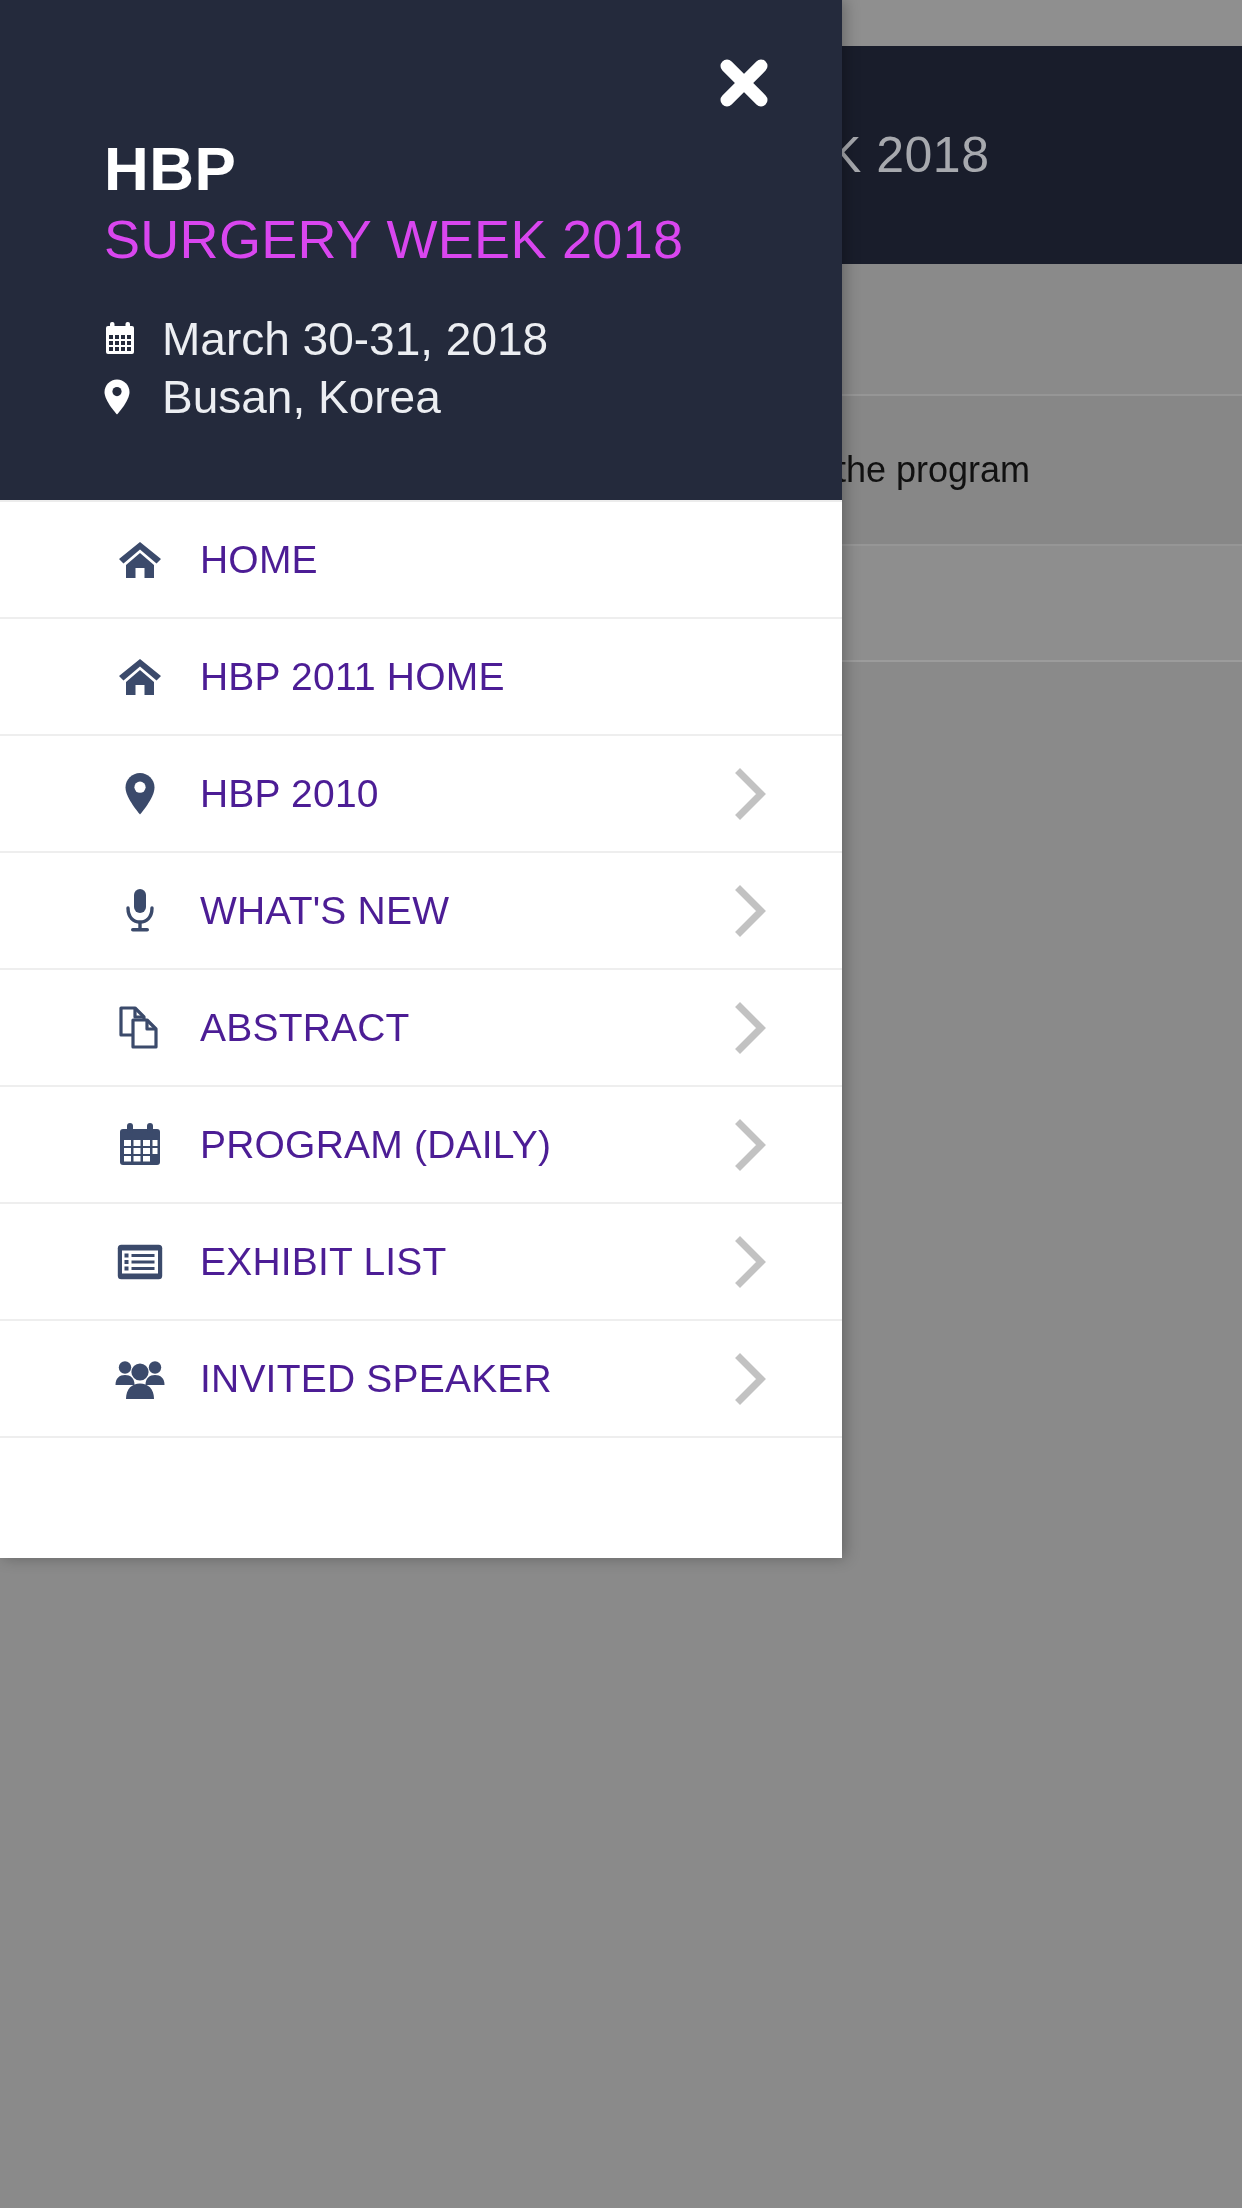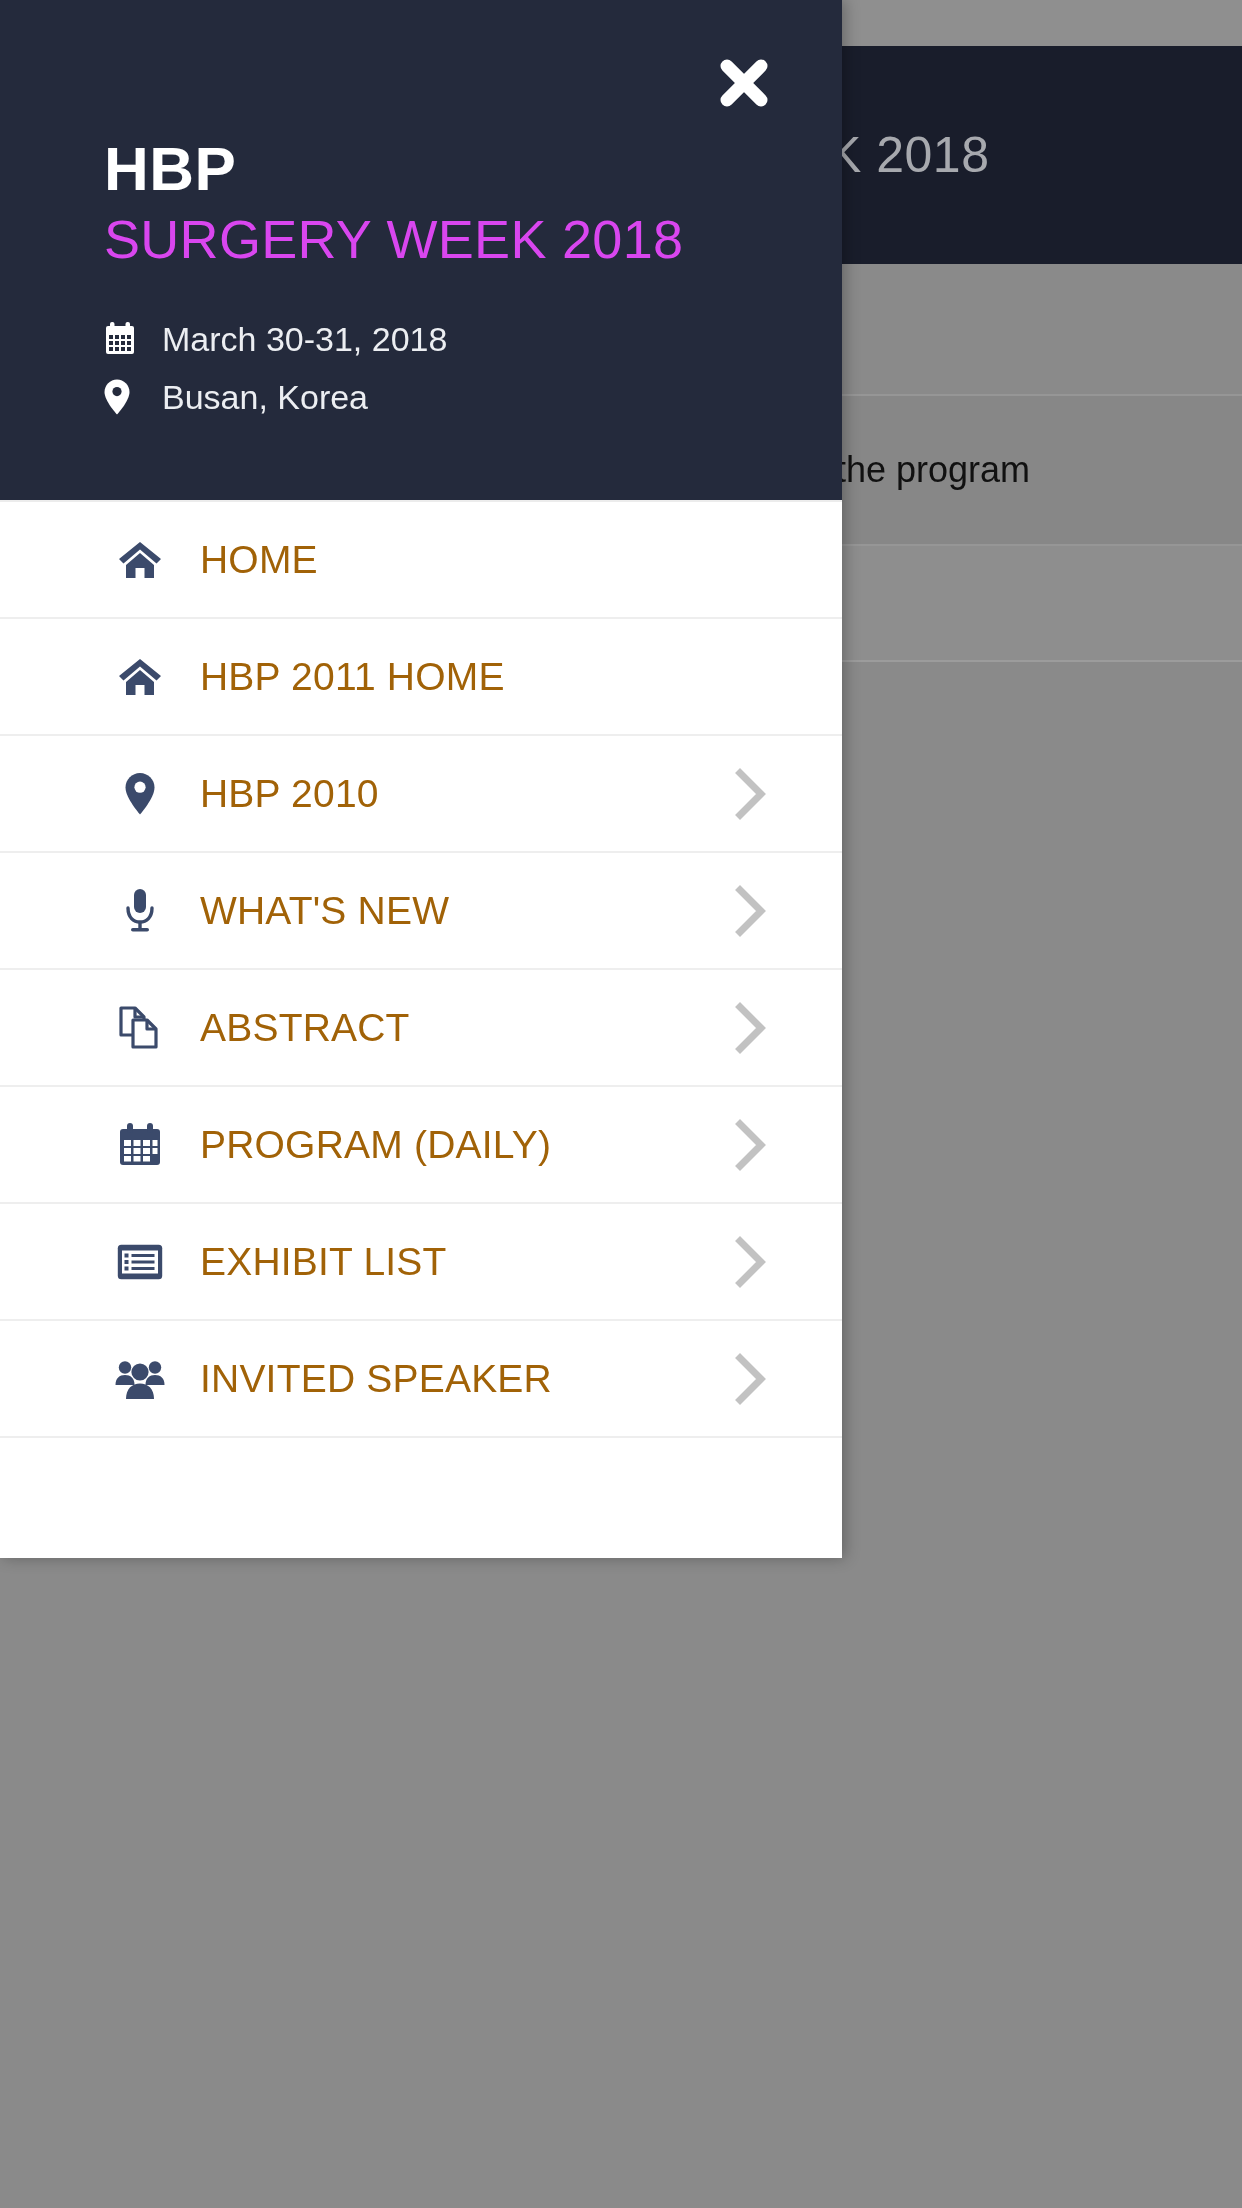--- a/index.html
+++ b/index.html
@@ -173,21 +173,21 @@
   .meta-icon {
     width: 36px;
     display: flex;
     align-items: center;
     justify-content: flex-start;
     flex: 0 0 36px;
   }
 
   .meta-text {
     color: #eceef2;
-    font-size: 34px;
+    font-size: 46px;
     font-weight: 300;
     margin-left: 22px;
     white-space: nowrap;
   }
 
   
   #drawer-menu {
     flex: 1 1 auto;
     background: #ffffff;
     border-top: 2px solid #ececec;
@@ -212,21 +212,21 @@
     align-items: center;
     justify-content: center;
   }
 
   .menu-icon svg { display: block; }
 
   .menu-label {
     margin-left: 30px;
     font-size: 39px;
     font-weight: 400;
-    color: #a16207;
+    color: #4c1d95;
     letter-spacing: 0.2px;
     white-space: nowrap;
   }
 
   .menu-chevron {
     position: absolute;
     right: 74px;
     top: 50%;
     transform: translateY(-50%);
     display: flex;

